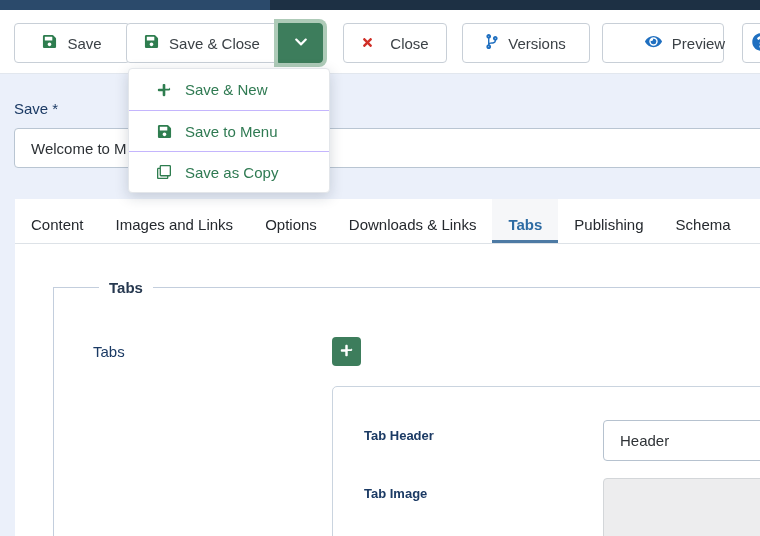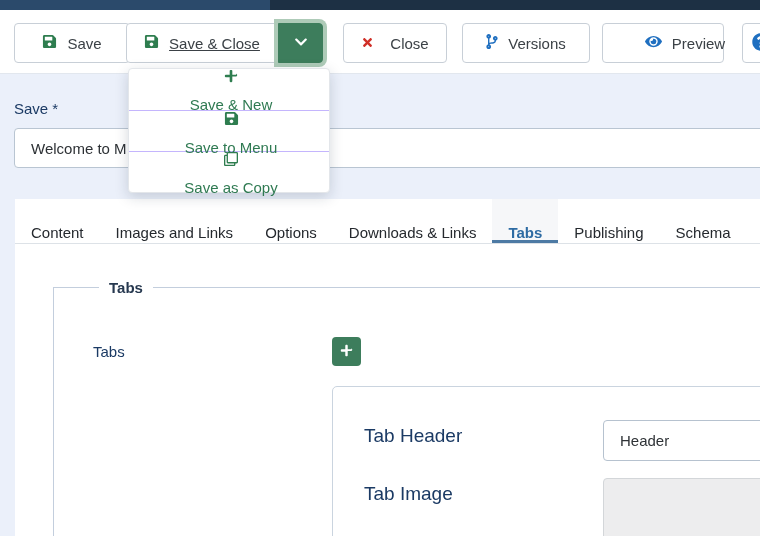--- a/index.html
+++ b/index.html
@@ -19,41 +19,41 @@
     background:#ffffff; border-bottom:1px solid #e2e7ee;
   }
   .tbtn {
     position:absolute; top:13px; height:40px;
     background:#ffffff; border:1px solid #c8cfd7; border-radius:4px;
     display:flex; align-items:center; justify-content:center; gap:10px;
     font-size:15px; color:#3b4146; cursor:pointer; white-space:nowrap;
   }
   .tbtn svg { flex:0 0 auto; }
   #btn-save        { left:14px;  width:116px; }
-  #btn-save-close  { left:126px; width:152px; border-radius:4px 0 0 4px;text-decoration:underline; }
+  #btn-save-close  { left:126px; width:152px; border-radius:4px 0 0 4px; }
   #btn-dd-toggle {
     position:absolute; top:13px; left:278px; width:45px; height:40px;
     background:#3d7d5c; border:1px solid #3d7d5c; border-radius:0 4px 4px 0;
     display:flex; align-items:center; justify-content:center; cursor:pointer;
     box-shadow:0 0 0 4px #aecbb8;
   }
   #btn-close       { left:343px; width:104px;gap:16px; }
   #btn-versions    { left:462px; width:128px; }
   #btn-preview     { left:602px; width:122px;padding-left:44px; }
   #btn-help        { left:742px; width:110px; justify-content:flex-start; padding-left:9px; }
 
   
   #dropdown-menu {
     position:absolute; top:68px; left:128px; width:202px;
     background:#ffffff; border:1px solid #e3e6ea; border-radius:4px;
     box-shadow:0 4px 14px rgba(20,40,60,.18); z-index:50;
   }
   .dd-item {
     height:41px; display:flex; align-items:center; gap:13px;
-    padding-left:4px; font-size:15px; color:#2f7a52; cursor:pointer;flex-direction:column;
+    padding-left:27px; font-size:15px; color:#2f7a52; cursor:pointer;
   }
   .dd-item + .dd-item { border-top:1px solid #c4b5fd; }
   .dd-ico { width:16px; display:flex; justify-content:center; }
 
   
   #title-label {
     position:absolute; left:14px; top:100px; font-size:15px; color:#1b3a64;
   }
   #title-input {
     position:absolute; left:14px; top:128px; width:760px; height:40px;
@@ -64,21 +64,21 @@
   #card {
     position:absolute; left:15px; top:199px; width:760px; height:337px;
     background:#ffffff;
   }
   
   #tab-row {
     position:absolute; left:0; top:0; width:100%; height:45px;
     display:flex; border-bottom:1px solid #dde2e7;
   }
   .tab {
-    padding:12px 16px; line-height:44px; font-size:15px; color:#25292e;
+    padding:4px 16px; line-height:44px; font-size:15px; color:#25292e;
     cursor:pointer; white-space:nowrap;
   }
   .tab.active {
     color:#2d6ba3; font-weight:bold; background:#f6f7f9;
     box-shadow:inset 0 -3px 0 #4d7aa4;
   }
   
   #tabs-fieldset {
     position:absolute; left:38px; top:88px; width:740px; height:400px;
     border:1px solid #c3cedd;
@@ -93,21 +93,21 @@
   #add-tab-button {
     position:absolute; left:278px; top:49px; width:29px; height:29px;
     background:#3d7d5c; border:none; border-radius:4px;
     display:flex; align-items:center; justify-content:center; cursor:pointer;
   }
   
   #subform-panel {
     position:absolute; left:278px; top:98px; width:620px; height:400px;
     background:#ffffff; border:1px solid #cad4df; border-radius:5px;
   }
-  .sub-label { position:absolute; left:31px; font-size:19px; color:#1b3a64; line-height:18px; }
+  .sub-label { position:absolute; left:31px; font-size:13px; color:#1b3a64; line-height:18px;font-weight:bold; }
   #tab-header-label { top:40px; }
   #tab-image-label  { top:98px; }
   #tab-header-input {
     position:absolute; left:270px; top:33px; width:520px; height:41px;
     background:#fff; border:1px solid #b6c2cf; border-radius:4px;
     font-family:"Liberation Sans",sans-serif;
     font-size:15px; color:#2f3337; padding:0 16px; outline:none;
   }
   #tab-image-box {
     position:absolute; left:270px; top:91px; width:520px; height:300px;

